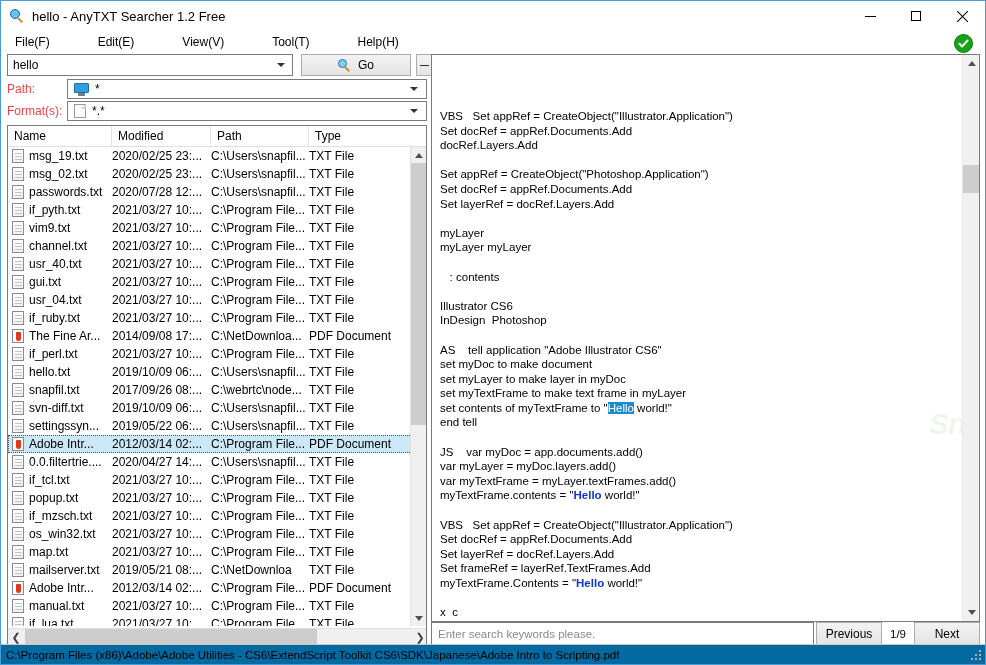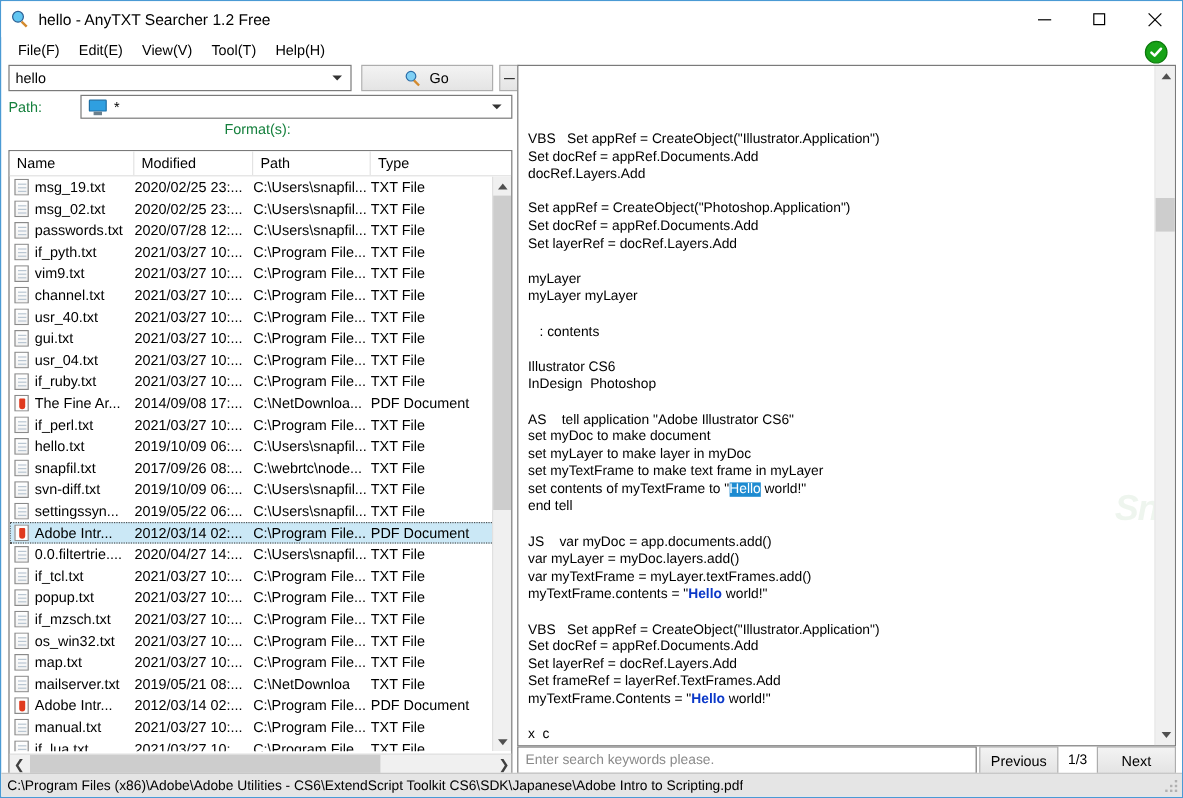--- a/index.html
+++ b/index.html
@@ -52,21 +52,21 @@
   .glyph-close { position: relative; display:block; width: 13px; height: 13px; }
   .glyph-close::before, .glyph-close::after {
     content:''; position:absolute; left:-1px; top:6px; width:15px; height:1px; background:#000;
   }
   .glyph-close::before { transform: rotate(45deg); }
   .glyph-close::after  { transform: rotate(-45deg); }
 
   
   .menubar {
     position: absolute; left: 0; top: 30px; width: 984px; height: 22px;
-    display: flex; align-items: center; padding-left: 6px;
+    display: flex; align-items: center; padding-left: 6px; gap: 32px;
   }
   .menu-item {
     font-size: 12px; color: #000; padding: 2px 8px; white-space: nowrap;
   }
 
   
   .check-badge {
     position: absolute; right: 12px; top: 33px;
     width: 19px; height: 19px; border-radius: 50%;
     background: #17a317; border: 1px solid #0d7a0d;
@@ -113,22 +113,22 @@
   .collapse-btn {
     position: absolute; left: 409px; top: 0; width: 17px; height: 22px;
     border: 1px solid #adadad; background: linear-gradient(#f3f3f3,#e4e4e4);
     display:flex; align-items:center; justify-content:center;
   }
   .collapse-btn span { display:block; width: 9px; height: 1px; background: #333; }
 
   
   .fieldrow { position: absolute; left: 6px; height: 20px; display: flex; align-items: center; }
   .fieldrow.path   { top: 78px;  width: 420px; }
-  .fieldrow.format { top: 100px; width: 420px; flex-direction: column; }
-  .field-label { font-size: 12px; color: #15803d; width: 60px; flex: 0 0 60px; }
+  .fieldrow.format { top: 100px; width: 420px; }
+  .field-label { font-size: 12px; color: #ef4444; width: 60px; flex: 0 0 60px; }
   .field-box {
     flex: 1 1 auto; height: 20px; border: 1px solid #7a7a7a; background: #fff;
     display: flex; align-items: center; position: relative;
   }
   .field-box .fval { font-size: 12px; color: #000; margin-left: 6px; }
   .field-box .caret { position:absolute; right: 2px; top: 0; width: 20px; height: 18px;
                       display:flex; align-items:center; justify-content:center; }
   .ico-monitor {
     width: 15px; height: 13px; margin-left: 6px; position: relative; flex:0 0 auto;
   }
@@ -270,21 +270,21 @@
   .bs-prev { width: 66px; }
   .bs-next { width: 66px; }
   .bs-page {
     width: 28px; display: flex; align-items: center; justify-content: center;
     font-size: 11.5px; color: #000; margin-left: 2px;
   }
 
   
   .statusbar {
     position: absolute; left: 0; bottom: 0; width: 984px; height: 20px;
-    border-top: 1px solid #c8c8c8; background: #e5e5e5;
+    border-top: 1px solid #c8c8c8; background: #0369a1;
     display: flex; align-items: center;
   }
   .status-text {
     font-size: 11.5px; color: #000; padding-left: 5px; white-space: nowrap; overflow: hidden;
   }
   .grip {
     position: absolute; right: 2px; bottom: 2px; width: 12px; height: 12px;
   }
   .grip i {
     position: absolute; width: 2px; height: 2px; background: #b0b0b0;
@@ -652,21 +652,21 @@
           <span class="tri-dn"></span>
         </div>
     </div>
   </div>
 
   <div class="bottombar">
     <div class="bs-input">
       <input type="text" placeholder="Enter search keywords please." style="">
     </div>
     <div class="bs-btn bs-prev">Previous</div>
-    <div class="bs-page">1/3</div>
+    <div class="bs-page">1/9</div>
     <div class="bs-btn bs-next">Next</div>
   </div>
 
   <div class="statusbar">
     <div class="status-text">C:\Program Files (x86)\Adobe\Adobe Utilities - CS6\ExtendScript Toolkit CS6\SDK\Japanese\Adobe Intro to Scripting.pdf</div>
     <div class="grip">
       <i style="left:8px;top:8px"></i>
         <i style="left:4px;top:8px"></i>
         <i style="left:8px;top:4px"></i>
       <i style="left:0px;top:8px"></i>

